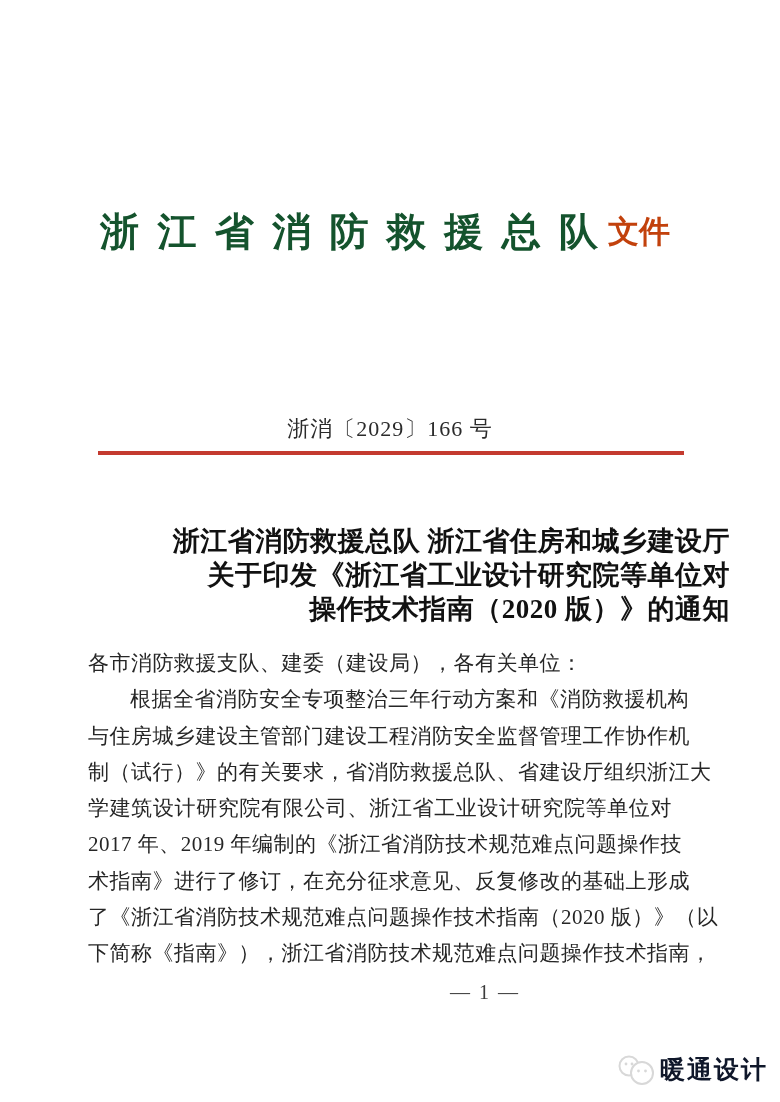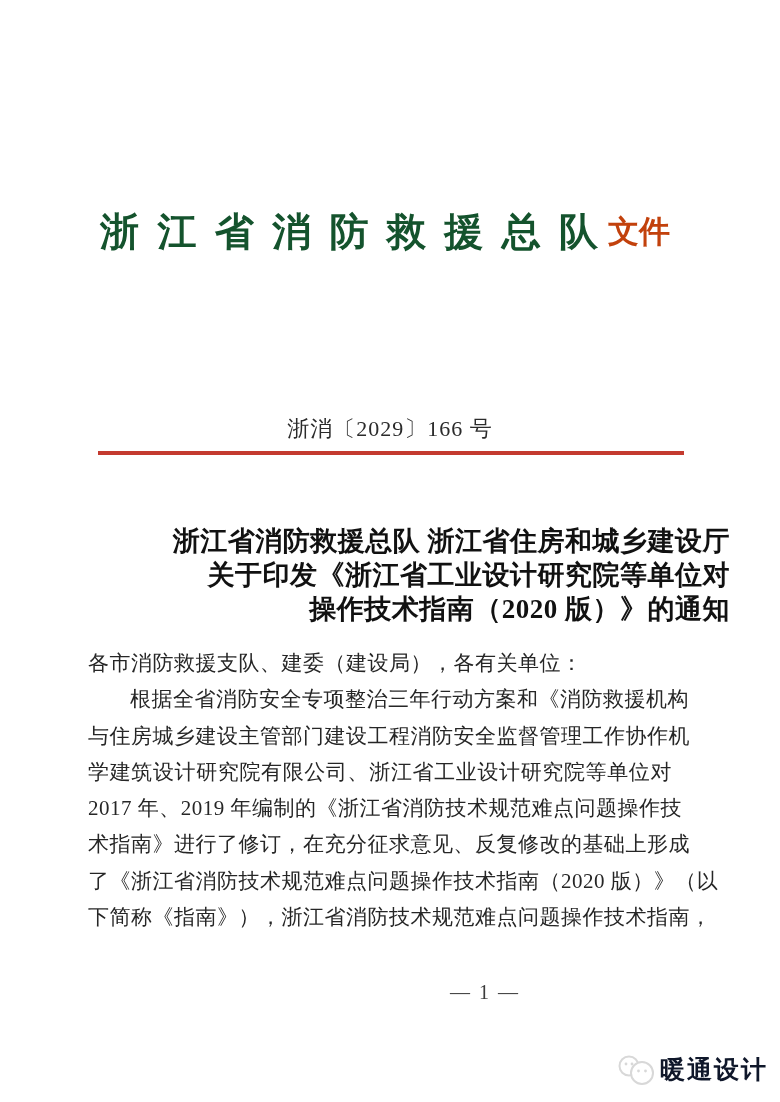--- a/index.html
+++ b/index.html
@@ -164,20 +164,21 @@
   <div class="title">
       <div class="title-line">浙江省消防救援总队 浙江省住房和城乡建设厅</div>
       <div class="title-line">关于印发《浙江省工业设计研究院等单位对</div>
       <div class="title-line">操作技术指南（2020 版）》的通知</div>
     </div>
 
   <div class="body-block">
       <div class="body-line no-stretch">各市消防救援支队、建委（建设局），各有关单位：</div>
       <div class="body-line indent">根据全省消防安全专项整治三年行动方案和《消防救援机构</div>
       <div class="body-line">与住房城乡建设主管部门建设工程消防安全监督管理工作协作机</div>
+      <div class="body-line">制（试行）》的有关要求，省消防救援总队、省建设厅组织浙江大</div>
       <div class="body-line">学建筑设计研究院有限公司、浙江省工业设计研究院等单位对</div>
       <div class="body-line">2017 年、2019 年编制的《浙江省消防技术规范难点问题操作技</div>
       <div class="body-line">术指南》进行了修订，在充分征求意见、反复修改的基础上形成</div>
       <div class="body-line">了《浙江省消防技术规范难点问题操作技术指南（2020 版）》（以</div>
       <div class="body-line">下简称《指南》），浙江省消防技术规范难点问题操作技术指南，</div>
     </div>
 
   <div class="page-number">— 1 —</div>
 
   <div class="watermark">

